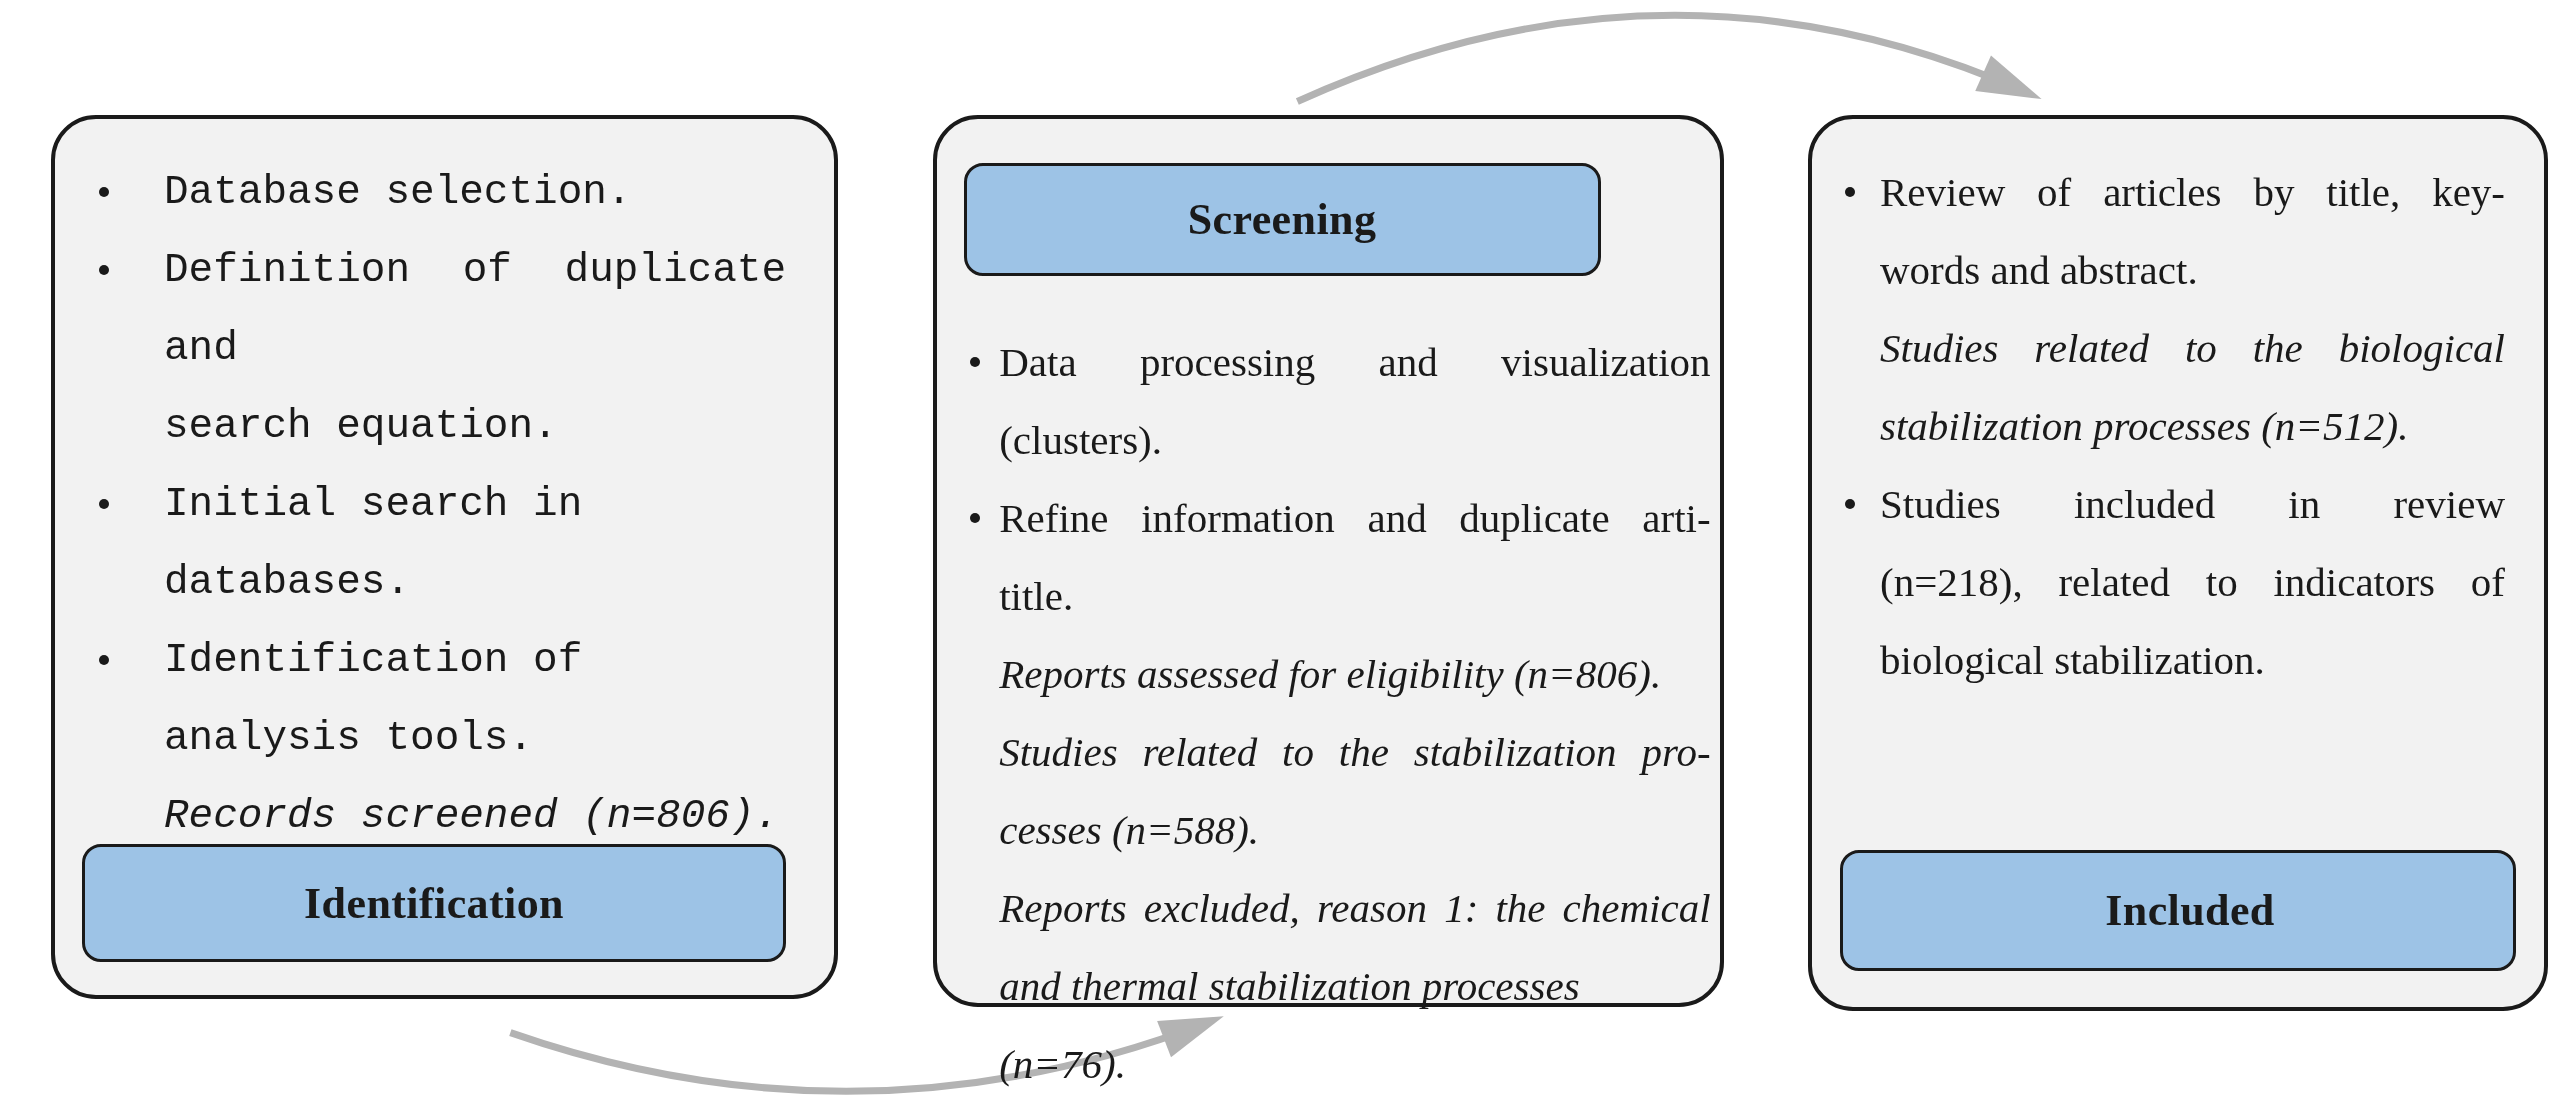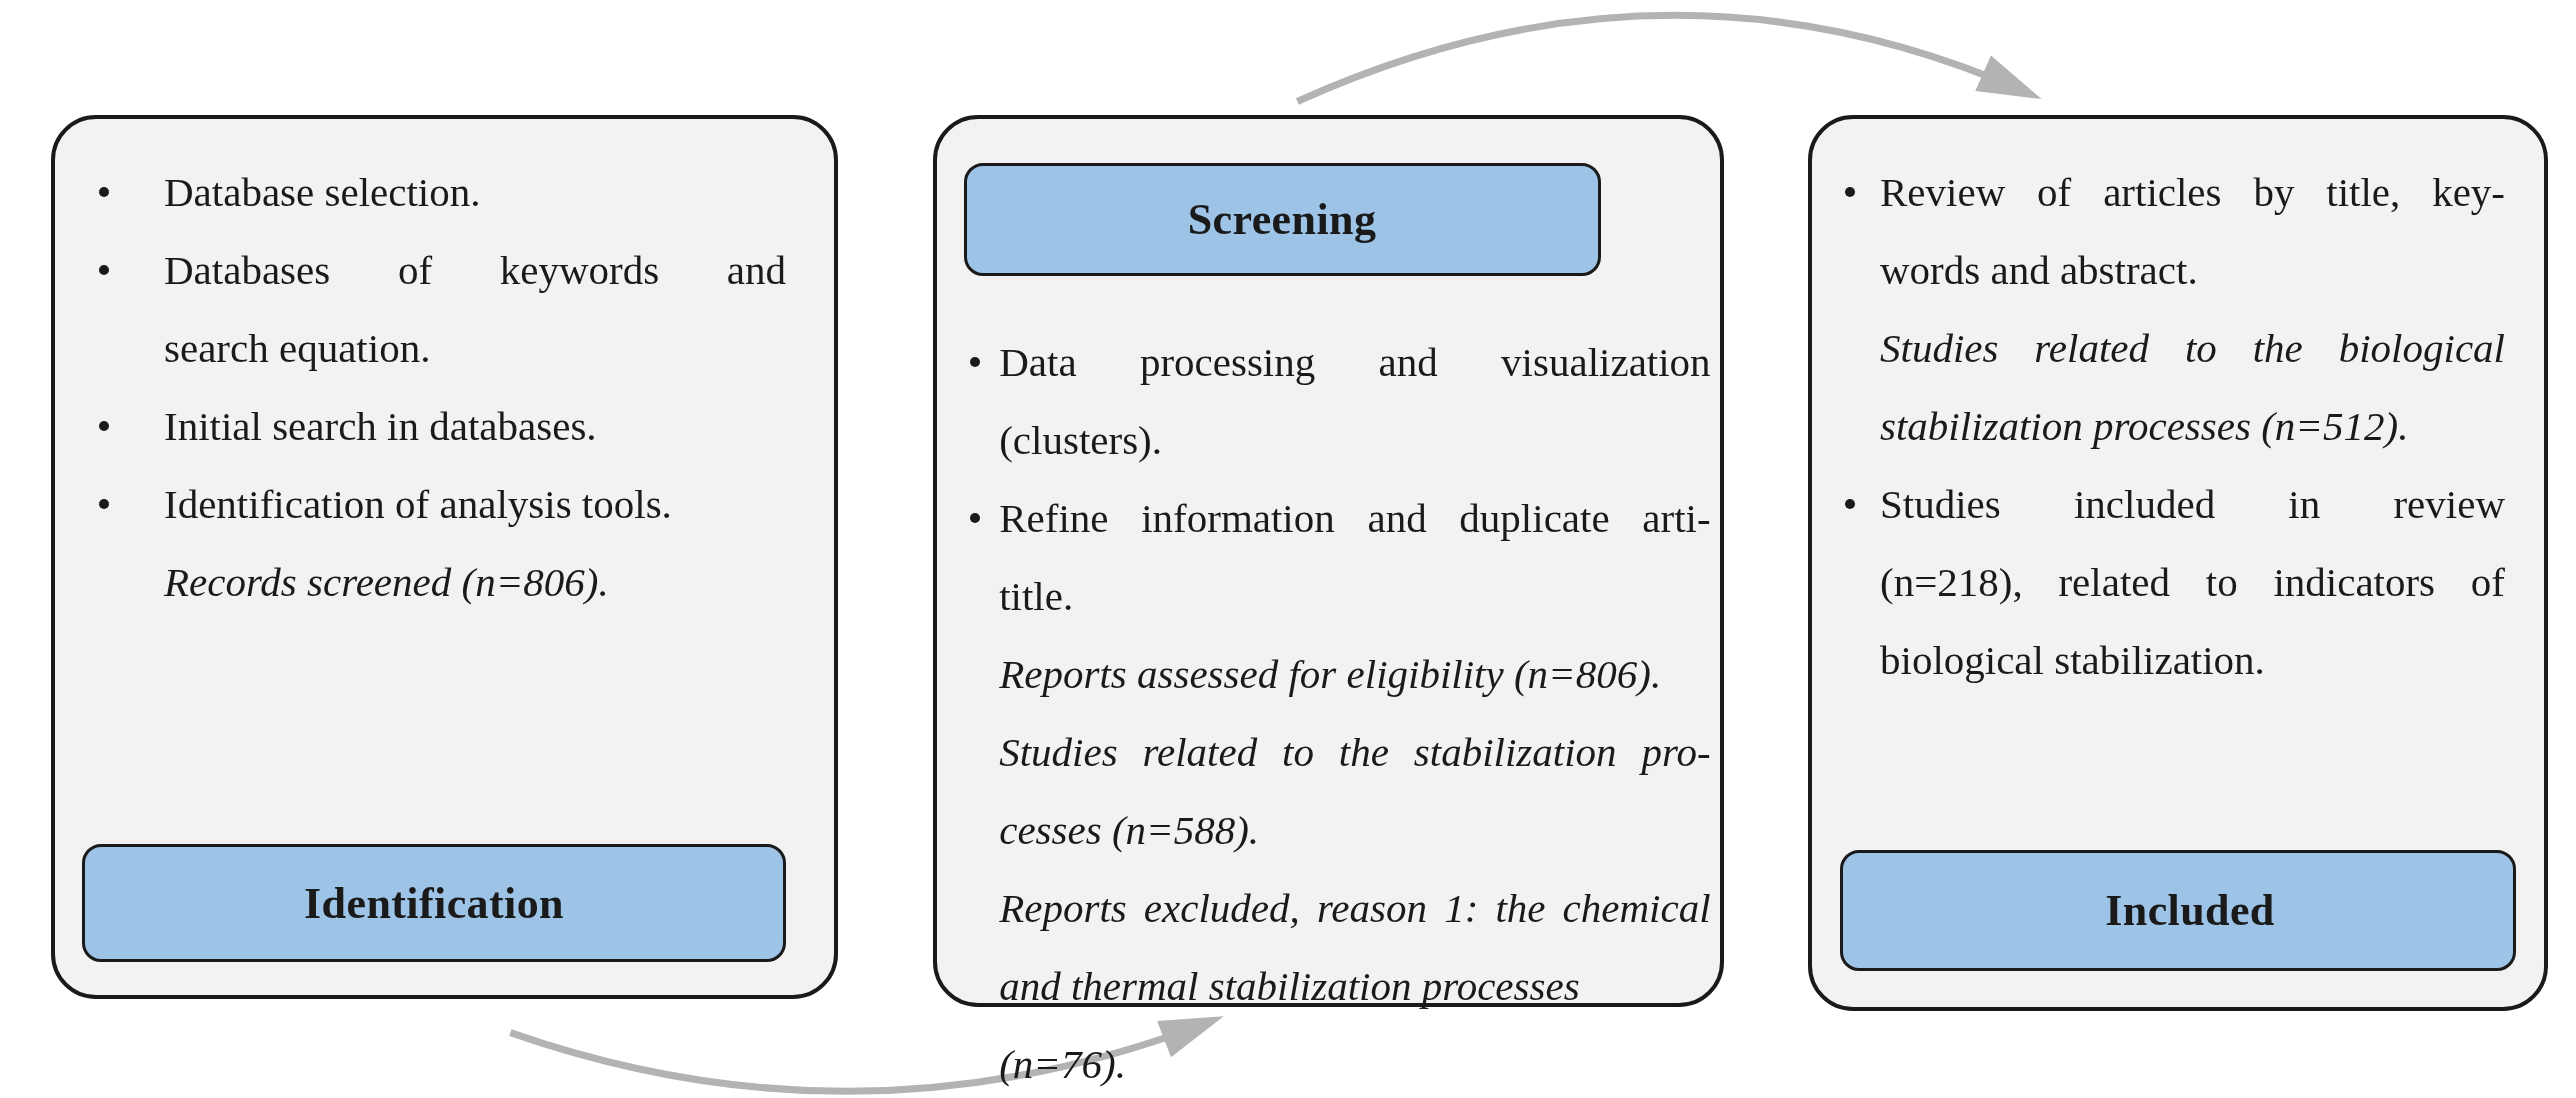--- a/index.html
+++ b/index.html
@@ -45,21 +45,21 @@
   .label-screening      { left: 26.5px; top: 44px;  width: 637px;  height: 113px; }
   .label-included       { left: 28px; right: 28px; bottom: 36px; height: 121px; padding-left: 24px; }
 
   .box-content {
     position: absolute;
     left: 0; right: 0; top: 0;
     box-sizing: border-box;
     font-size: 41px;
     line-height: 78px;
   }
-  .content-identification { padding: 34px 48px 0 39px; }
+  .content-identification { padding: 34px 48px 0 39px; font-family: Liberation Mono, monospace; }
   .content-screening      { padding: 204px 9.4px 0 6.2px; margin-left: 25px; }
   .content-included       { padding: 34px 39px 0 31px; }
 
   .para { position: relative; }
   .content-identification .para { padding-left: 70px; }
   .content-screening      .para { padding-left: 31px; }
   .content-included       .para { padding-left: 37px; }
   .para.italic { font-style: italic; }
 
   .bullet {
@@ -104,21 +104,21 @@
   </svg>
 
   <div class="flow-box box-identification">
     <div class="box-content content-identification">
         <div class="para">
           <span class="bullet"></span>
           <div class="line">Database selection.</div>
         </div>
         <div class="para">
           <span class="bullet"></span>
-          <div class="line fill">Databases of keywords and</div>
+          <div class="line fill">Definition of duplicate and</div>
           <div class="line">search equation.</div>
         </div>
         <div class="para">
           <span class="bullet"></span>
           <div class="line">Initial search in databases.</div>
         </div>
         <div class="para">
           <span class="bullet"></span>
           <div class="line">Identification of analysis tools.</div>
         </div>

